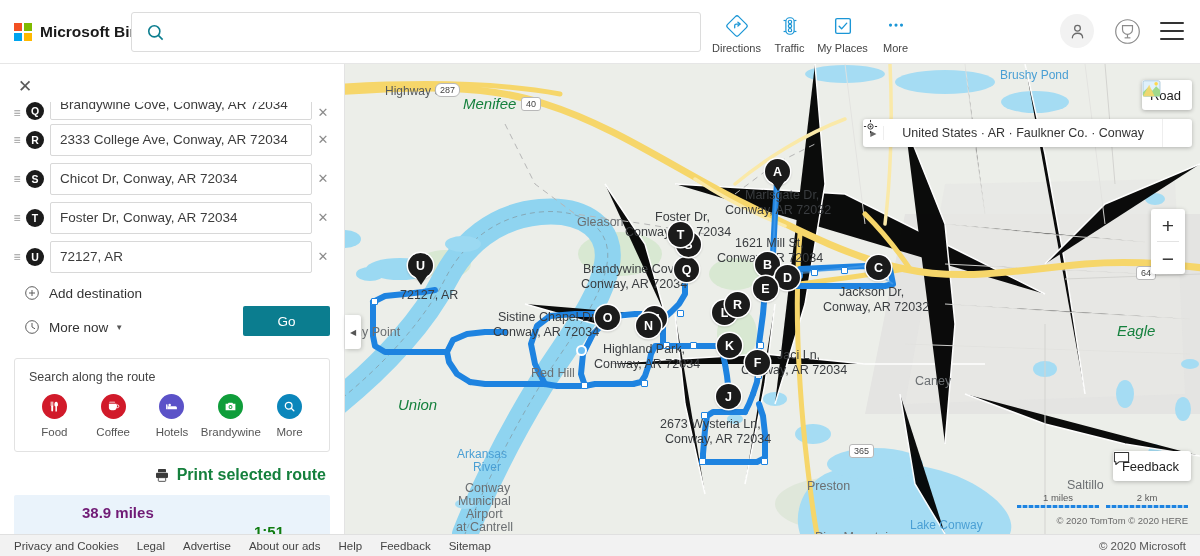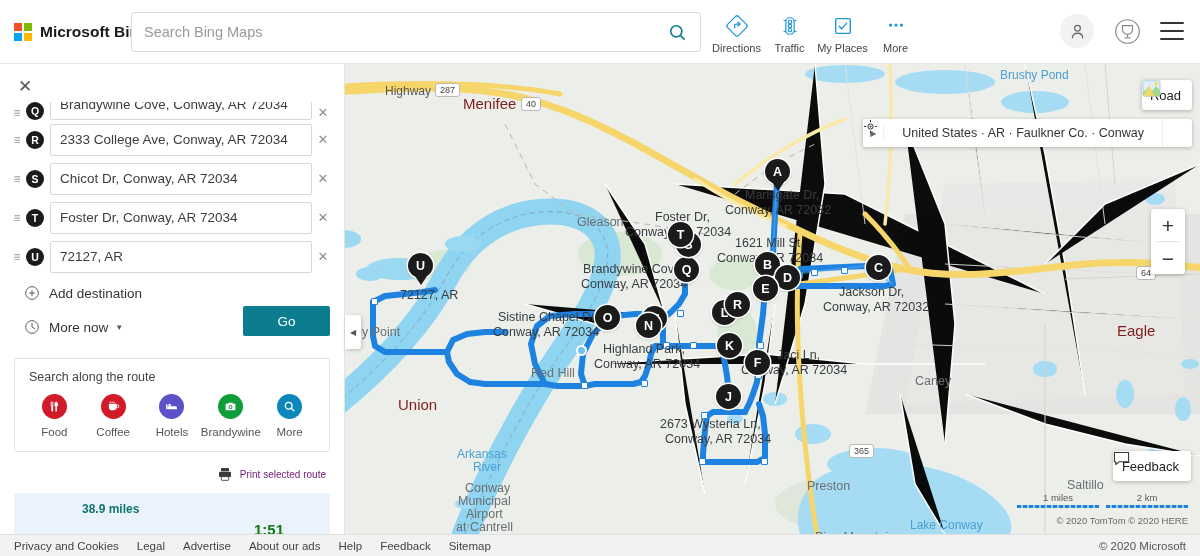--- a/index.html
+++ b/index.html
@@ -62,21 +62,21 @@
     background: #e8e8e3; overflow: hidden;
   }
   .map svg { position: absolute; left: 0; top: 0; }
   .map-label {
     position: absolute; font-size: 12px; color: #55595c; white-space: nowrap;
     pointer-events: none; line-height: 1.25;
   }
   .map-label.place { color: #6b6f72; font-size: 12.5px; }
   .map-label.water { color: #4a9fd4; }
   .map-label.addr { color: #3a3d40; font-size: 12.5px; text-align: center; }
-  .map-label.big { font-size: 15px; color: #7f1d1d; }
+  .map-label.big { font-size: 15px; color: #15803d; font-style: italic; }
   .shield { position: absolute; background: #fff; border: 1px solid #b8b8b8;
     border-radius: 3px; font-size: 9px; color: #444; padding: 1px 4px; white-space: nowrap; }
 
   .pin {
     position: absolute; width: 25px; height: 25px; border-radius: 50%;
     background: #1b1b1b; color: #fff; font-size: 12.5px; font-weight: bold;
     display: flex; align-items: center; justify-content: center;
     box-shadow: 0 0 0 1.5px #fff, 0 1px 3px rgba(0,0,0,.45); cursor: pointer;
   }
   .pin.teardrop { border-radius: 50% 50% 50% 50%; }
@@ -183,27 +183,27 @@
   }
   .src-title { font-size: 12.5px; color: #444; margin-bottom: 10px; padding-left: 4px; }
   .src-icons { display: flex; justify-content: space-around; }
   .src-item { display: flex; flex-direction: column; align-items: center; cursor: pointer; width: 56px; }
   .src-circle { width: 25px; height: 25px; border-radius: 50%; display: flex;
     align-items: center; justify-content: center; color: #fff; font-size: 12px; }
   .src-lbl { font-size: 11.5px; color: #555; margin-top: 7px; }
 
   .print-row { display: flex; align-items: center; justify-content: flex-end;
     padding: 14px 18px 0 0; cursor: pointer; gap: 7px; }
-  .print-row .lbl { font-size: 10px; color: #701a75; }
+  .print-row .lbl { font-size: 16px; color: #15803d; font-weight: bold; }
 
   .summary-card {
     margin: 11px 14px 0 14px; background: #eaf3fb; border-radius: 2px;
     height: 44px; padding: 9px 0 0 0; position: relative; overflow: hidden;
   }
-  .summary-miles { font-size: 12px; font-weight: bold; color: #0f766e;
+  .summary-miles { font-size: 15px; font-weight: bold; color: #701a75;
     position: absolute; left: 68px; top: 9px; }
   .summary-time { font-size: 15px; font-weight: bold; color: #107c10;
     position: absolute; left: 240px; top: 28px; }
 
   
   .footer {
     position: absolute; left: 0; bottom: 0; width: 1200px; height: 22px;
     background: #f2f2f2; border-top: 1px solid #e0e0e0;
     display: flex; align-items: center; z-index: 60;
   }
@@ -222,21 +222,20 @@
       <div class="ms-logo">
           <i></i>
           <i></i>
           <i></i>
           <i></i>
         </div>
       <div class="brand-text">Microsoft Bing</div>
     </div>
 
     <div class="searchbox">
-      <input type="text" placeholder="Search Bing Maps" style="">
       <button class="search-btn">
         <svg width="19" height="19" viewBox="0 0 24 24" fill="none" stroke="#0b7d8f" stroke-width="2">
           <circle cx="10.5" cy="10.5" r="7"></circle>
             <line x1="15.6" y1="15.6" x2="21" y2="21"></line>
         </svg>
       </button>
     </div>
 
     <div class="navtools">
       <div class="navtool">
@@ -501,21 +500,21 @@
         <div class="map-label place" style="left: 113px; top: 430px;">Municipal</div>
         <div class="map-label place" style="left: 121px; top: 443px;">Airport</div>
         <div class="map-label place" style="left: 111px; top: 456px;">at Cantrell</div>
         <div class="map-label place" style="left: 128px; top: 469px;">Field</div>
         <div class="map-label place" style="left: 462px; top: 415px;">Preston</div>
         <div class="map-label water" style="left: 565px; top: 454px;">Lake Conway</div>
         <div class="map-label place" style="left: 722px; top: 414px;">Saltillo</div>
         <div class="map-label place" style="left: 470px; top: 466px;">Pine Mountain</div>
       </div>
     <div id="map-shields">
-        <div class="shield" style="left: 90px; top: 19px;">287</div>
+        <div class="shield" style="left: 90px; top: 19px; border-radius: 6px;">287</div>
         <div class="shield" style="left: 176px; top: 33px;">40</div>
         <div class="shield" style="left: 791px; top: 202px;">64</div>
         <div class="shield" style="left: 504px; top: 380px;">365</div>
       </div>
     <div id="map-pins">
         <div class="pin teardrop" style="left: 420px; top: 95px;">A</div>
         <div class="pin" style="left: 410px; top: 188px;">B</div>
         <div class="pin" style="left: 521px; top: 191px;">C</div>
         <div class="pin" style="left: 430px; top: 201px;">D</div>
         <div class="pin" style="left: 408px; top: 212px;">E</div>

